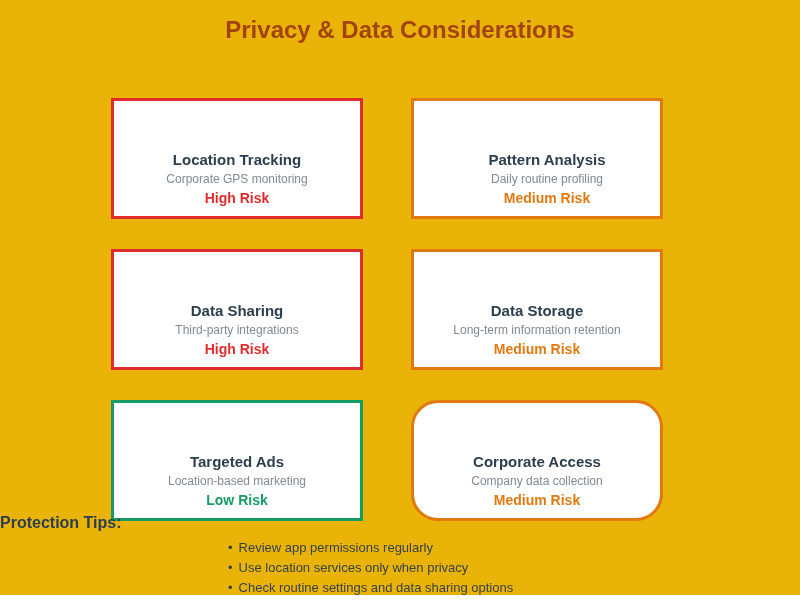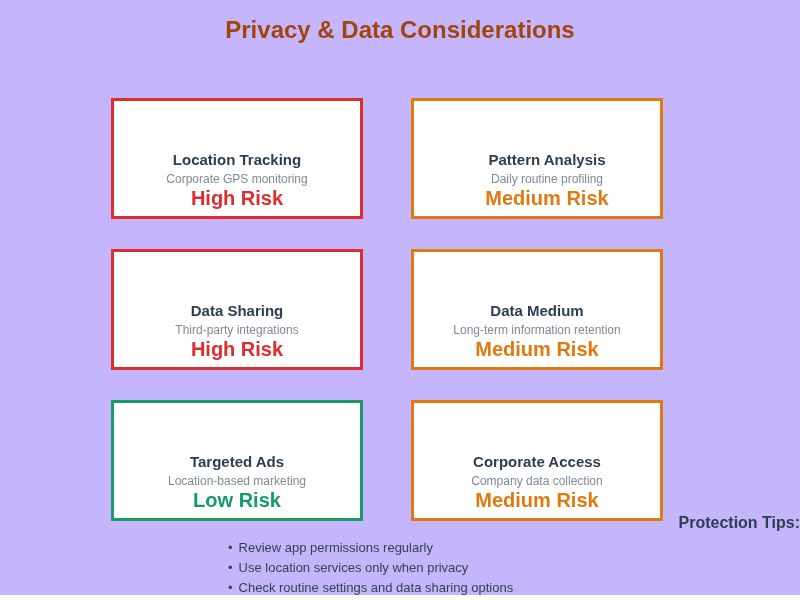--- a/index.html
+++ b/index.html
@@ -1,19 +1,19 @@
 <!DOCTYPE html>
 <html><head>
 <meta charset="utf-8">
 <style>
   html,body{margin:0;padding:0;}
   .page{
     position:relative;
     width:800px;height:600px;
-    background:#c4b5fd;
+    background:#eab308;
     font-family:"Liberation Sans", sans-serif;
     overflow:hidden;
   }
   .page-title{
     position:absolute;top:16px;left:0;width:100%;
     text-align:center;
     font-size:24px;font-weight:bold;
     color:#a3440d;
     margin:0;
   }
@@ -36,29 +36,29 @@
   }
   .card-title{
     font-size:15px;font-weight:bold;color:#2c3e50;
     line-height:17px;
   }
   .card-subtitle{
     font-size:12px;color:#7f8a94;
     line-height:14px;
   }
   .card-risk{
-    font-size:20px;font-weight:bold;
+    font-size:14px;font-weight:bold;
     line-height:16px;
   }
   .tips{
     position:absolute;left:0;top:513px;width:100%;
     z-index:5;
   }
   .tips-heading{
-    margin:0;text-align:right;
+    margin:0;text-align:left;
     font-size:16px;font-weight:bold;color:#2c3e50;
     line-height:20px;
   }
   .tips-list{
     list-style:none;
     margin:5px 0 0 200px;padding:0;
     font-size:13px;color:#36424d;
   }
   .tips-list li{
     line-height:20px;
@@ -93,32 +93,32 @@
       <div class="card-risk risk" style="color: rgb(226, 121, 15);">Medium Risk</div>
     </div>
 
     <div class="card" style="border-color: rgb(224, 44, 44);">
       <div class="card-title">Data Sharing</div>
       <div class="card-subtitle">Third-party integrations</div>
       <div class="card-risk risk" style="color: rgb(224, 44, 44);">High Risk</div>
     </div>
 
     <div class="card" style="border-color: rgb(226, 121, 15);">
-      <div class="card-title">Data Medium</div>
+      <div class="card-title">Data Storage</div>
       <div class="card-subtitle">Long-term information retention</div>
       <div class="card-risk risk" style="color: rgb(226, 121, 15);">Medium Risk</div>
     </div>
 
     <div class="card" style="border-color: rgb(22, 156, 100);">
       <div class="card-title">Targeted Ads</div>
       <div class="card-subtitle">Location-based marketing</div>
       <div class="card-risk risk" style="color: rgb(22, 156, 100);">Low Risk</div>
     </div>
 
-    <div class="card" style="border-color: rgb(226, 121, 15);">
+    <div class="card" style="border-color: rgb(226, 121, 15); border-radius: 27px;">
       <div class="card-title">Corporate Access</div>
       <div class="card-subtitle">Company data collection</div>
       <div class="card-risk risk" style="color: rgb(226, 121, 15);">Medium Risk</div>
     </div>
 
   </div>
 
   <div class="tips">
     <h2 class="tips-heading">Protection Tips:</h2>
     <ul class="tips-list">

